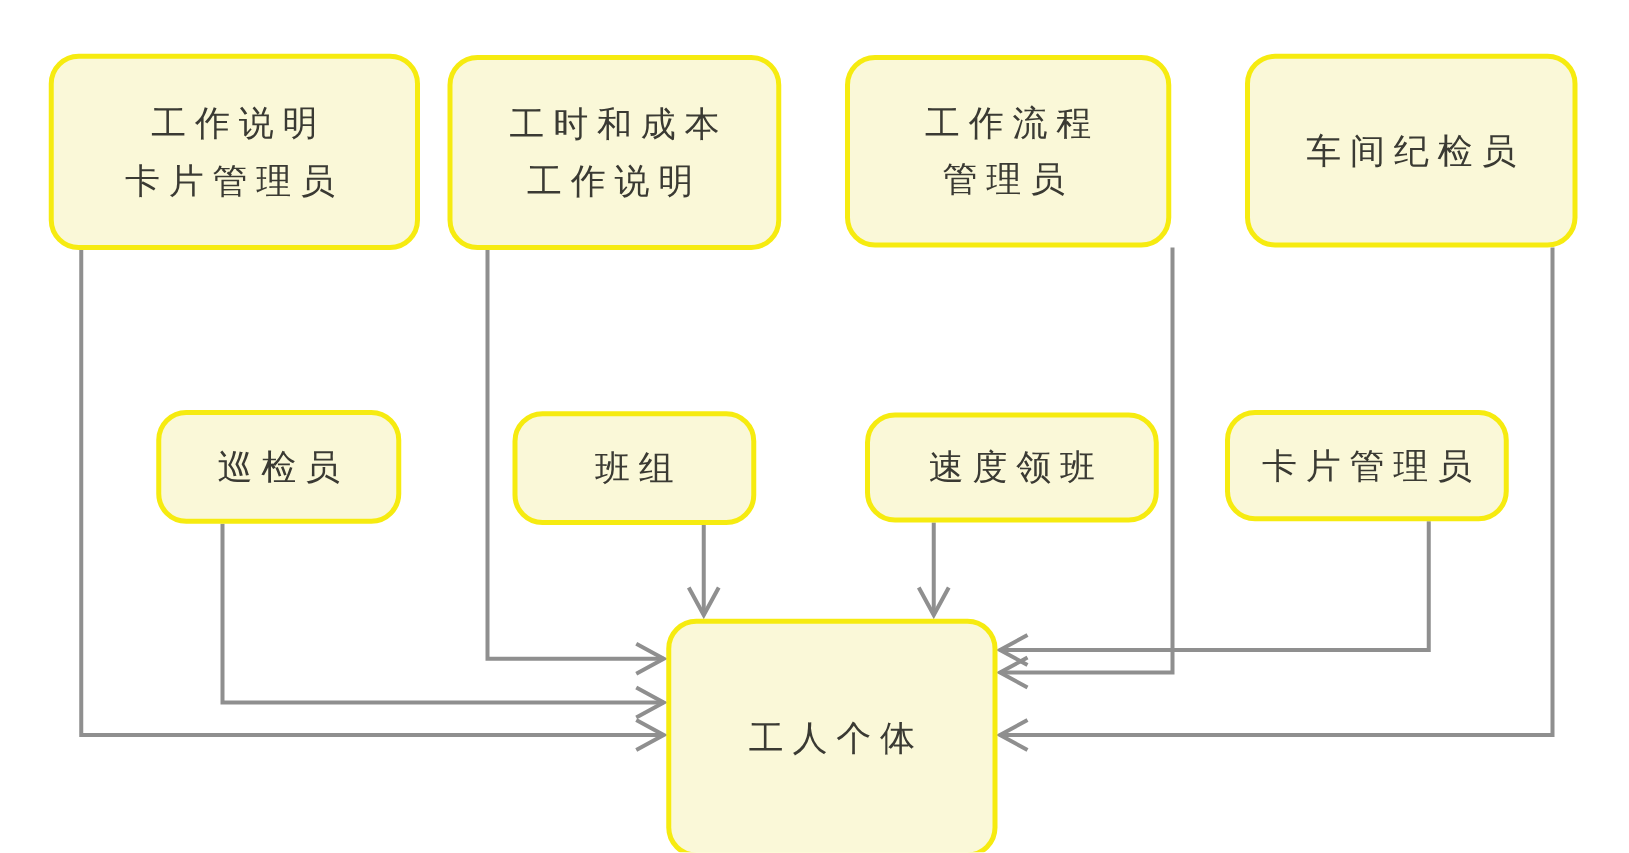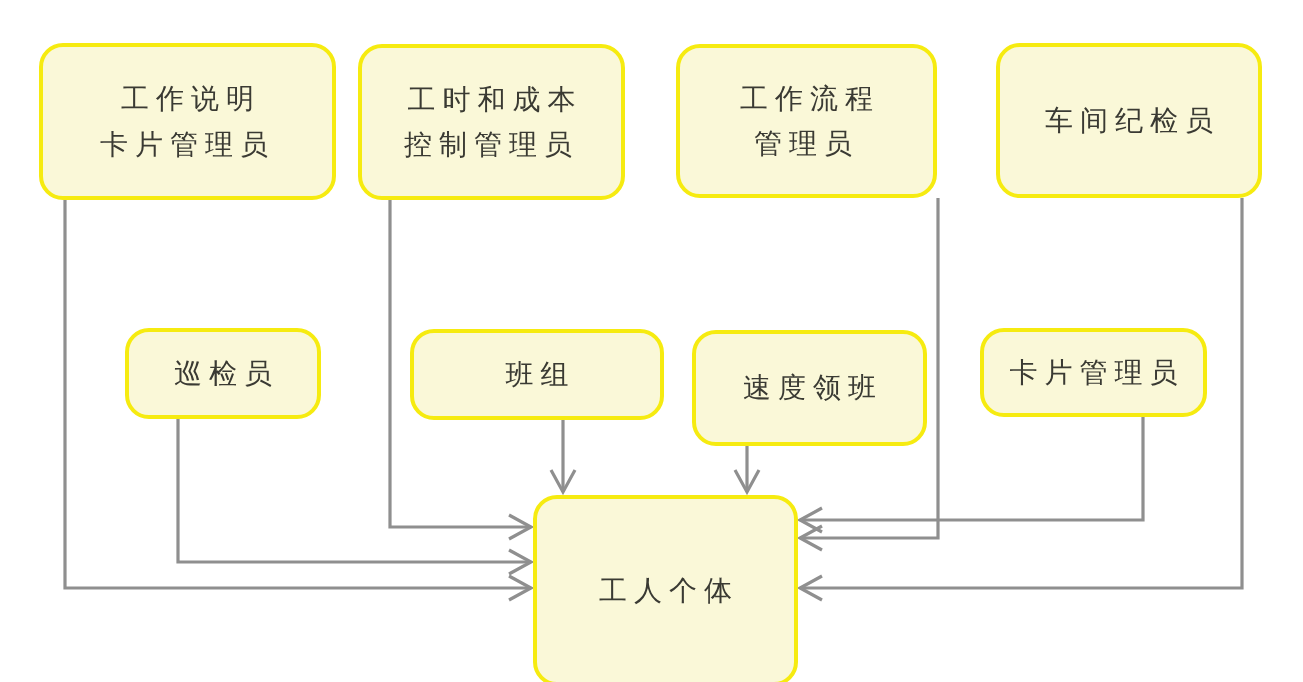--- a/index.html
+++ b/index.html
@@ -49,22 +49,22 @@
     text-indent: 7px;
     font-family: "Liberation Sans", sans-serif;
   }
   
   .n-top1 { left: 39px;  top: 43px; width: 297px; height: 157px; }
   .n-top2 { left: 358px; top: 44px; width: 267px; height: 156px; }
   .n-top3 { left: 676px; top: 44px; width: 261px; height: 154px; }
   .n-top4 { left: 996px; top: 43px; width: 266px; height: 155px; }
   
   .n-mid1 { left: 125px; top: 328px; width: 196px; height: 91px; }
-  .n-mid2 { left: 410px; top: 329px; width: 254px; height: 91px; }
-  .n-mid3 { left: 692px; top: 330px; width: 235px; height: 116px; }
+  .n-mid2 { left: 410px; top: 329px; width: 195px; height: 91px; }
+  .n-mid3 { left: 692px; top: 330px; width: 235px; height: 88px; }
   .n-mid4 { left: 980px; top: 328px; width: 227px; height: 89px; }
   
   .n-center { left: 533px; top: 495px; width: 265px; height: 191px; }
 </style>
 </head>
 <body>
 
 <div class="canvas">
 
   <svg class="connectors" viewBox="0 0 1303 682" stroke="#8f8f8f">
@@ -110,21 +110,21 @@
     </g>
   </svg>
 
   <div class="node n-top1">
     <span class="label">工作说明
 卡片管理员</span>
   </div>
 
   <div class="node n-top2">
     <span class="label">工时和成本
-控制管理员</span>
+工作说明</span>
   </div>
 
   <div class="node n-top3">
     <span class="label">工作流程
 管理员</span>
   </div>
 
   <div class="node n-top4">
     <span class="label">车间纪检员</span>
   </div>

